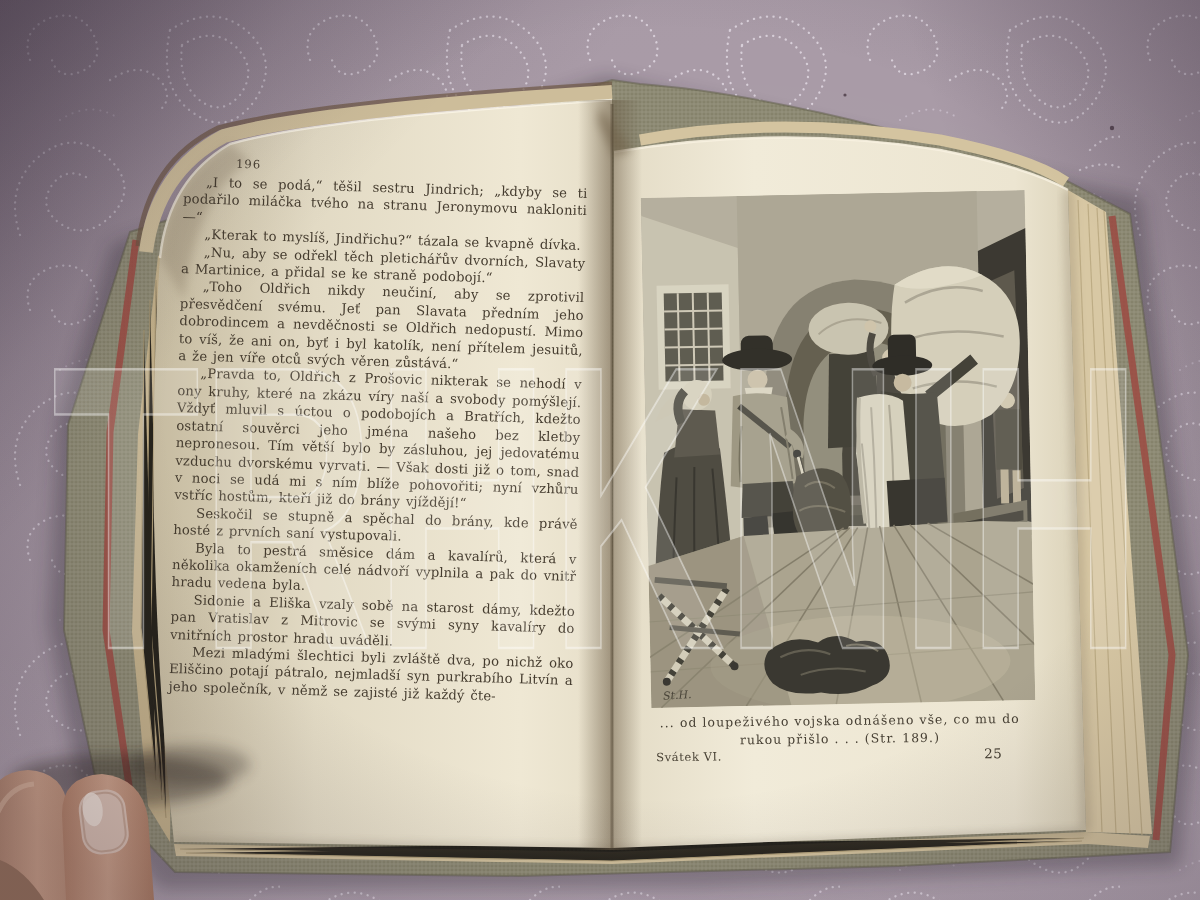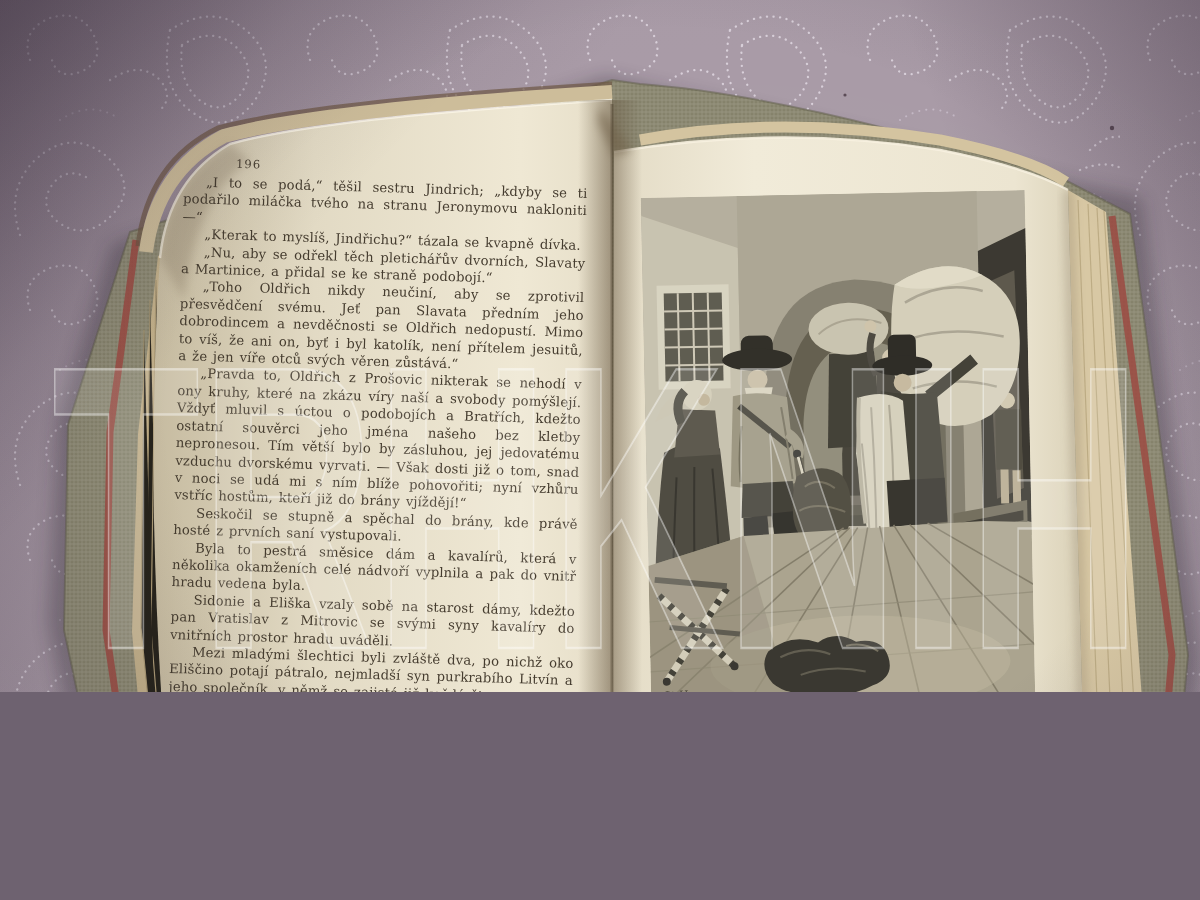--- a/index.html
+++ b/index.html
@@ -1,16 +1,16 @@
 <!DOCTYPE html>
 <html><head>
 <meta charset="utf-8">
 <style>
   html,body{margin:0;padding:0;background:#6e6270;}
-  .scene{position:relative;width:1200px;height:692px;overflow:hidden;background:#a89aa6;font-family:"DejaVu Serif",serif;}
+  .scene{position:relative;width:1200px;height:900px;overflow:hidden;background:#a89aa6;font-family:"DejaVu Serif",serif;}
   .layer{position:absolute;left:0;top:0;width:1200px;height:900px;}
   
   .fabric-light{
     background:
       radial-gradient(900px 700px at 62% 48%, rgba(255,255,255,0.05), transparent 70%),
       linear-gradient(128deg, rgba(52,38,54,0.45) 0%, rgba(52,38,54,0.15) 16%, transparent 34%),
       linear-gradient(250deg, rgba(52,38,54,0.28) 0%, transparent 20%),
       linear-gradient(0deg, rgba(238,224,238,0.12), transparent 28%);
     pointer-events:none;
   }

